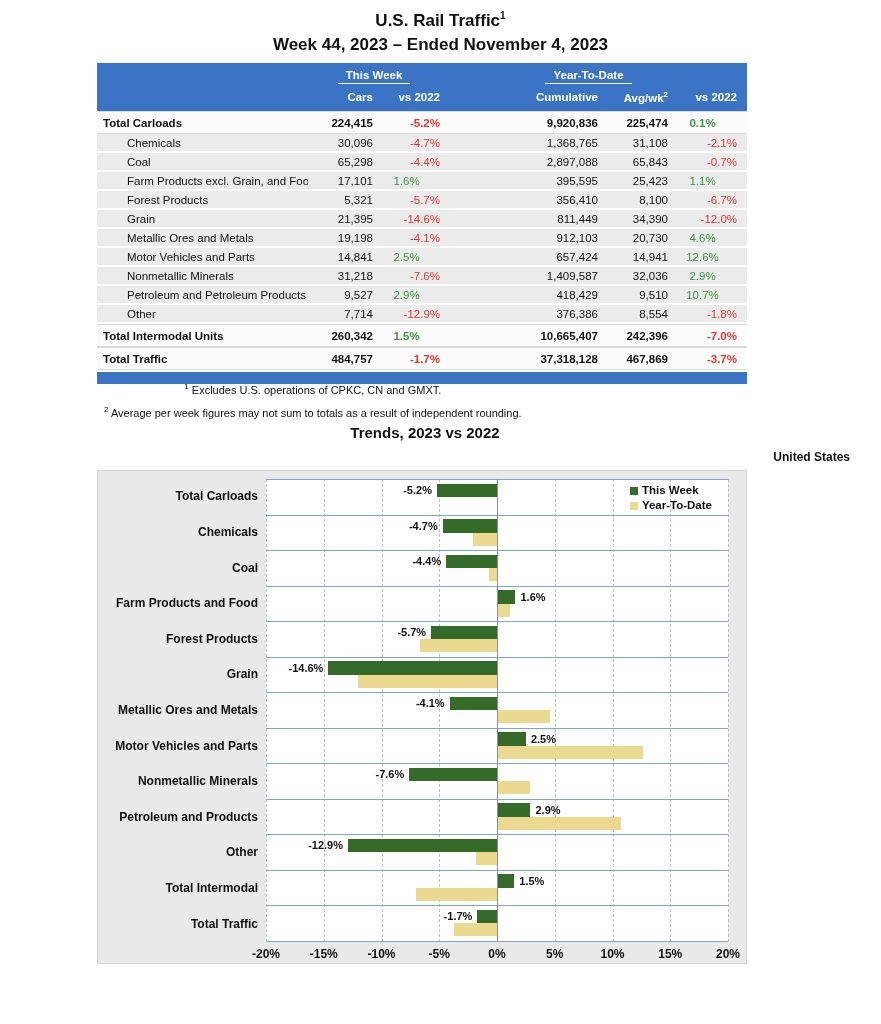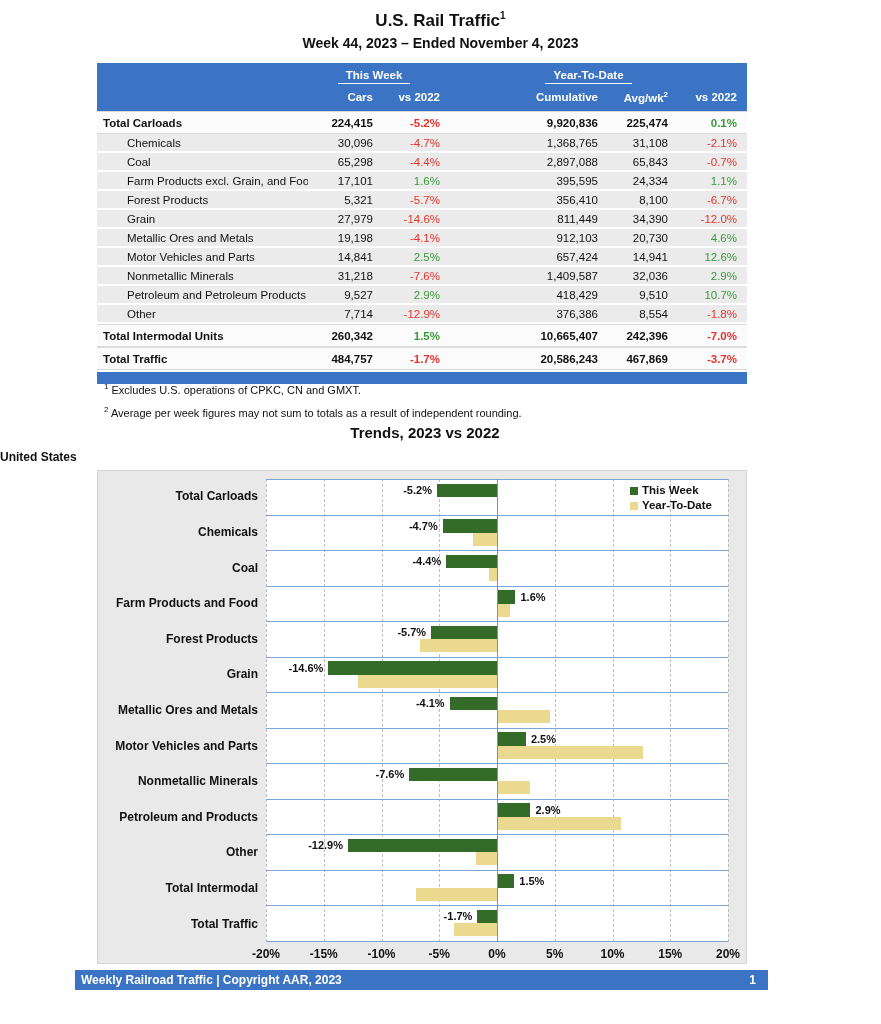--- a/index.html
+++ b/index.html
@@ -15,50 +15,50 @@
     --zero-gray:#8F8F8F;
   }
   *{margin:0;padding:0;box-sizing:border-box;}
   body{background:#fff;font-family:"Liberation Sans","DejaVu Sans",sans-serif;color:#111;}
   .page{position:relative;width:881px;height:1024px;background:#fff;overflow:hidden;}
 
   
   .title-block{position:absolute;top:10px;left:0;width:100%;text-align:center;}
   .main-title{font-size:17px;font-weight:bold;}
   .main-title sup{font-size:10px;}
-  .sub-title{font-size:14px;font-weight:bold;margin-top:4px;}
+  .sub-title{font-size:17px;font-weight:bold;margin-top:4px;}
 
   
   .rail-table{position:absolute;left:97px;top:63px;width:650px;font-size:11.5px;}
   .thead{background:var(--header-blue);color:#fff;font-weight:bold;padding:3px 10px 4px 0;}
   .grid-row{display:grid;grid-template-columns:211px 65px 67px 158px 70px 69px;align-items:center;}
   .group-row{height:20px;}
   .group-cell{grid-column:2 / span 2;text-align:center;}
   .group-cell-ytd{grid-column:4 / span 3;text-align:center;}
   .group-inner{display:inline-block;padding:0 8px 2px 8px;border-bottom:1.5px solid #fff;}
   .col-row{height:21px;}
   .thead .tcell{text-align:right;}
   .thead sup{font-size:8px;}
   .tbody .trow{background:var(--row-gray);border-bottom:2px solid #fff;height:19px;padding-right:10px;}
   .tbody .trow.total{background:#fbfbfb;height:23px;font-weight:bold;border-top:1px solid #d9d9d9;border-bottom:1px solid #d9d9d9;}
   .tcell{white-space:nowrap;}
   .tcell.label{padding-left:30px;text-align:left;overflow:hidden;}
   .trow.total .tcell.label{padding-left:6px;}
   .tcell.num,.tcell.pct{text-align:right;}
   .tcell.pct.neg{color:var(--negative-red);}
-  .tcell.pct.pos{color:var(--positive-green);}
+  .tcell.pct.pos{color:var(--positive-green);text-align:center;}
   .table-bottom-bar{height:12px;background:var(--header-blue);margin-top:2px;}
 
   
-  .footnotes{position:absolute;left:104px;top:377px;font-size:11px;line-height:20px;}
+  .footnotes{position:absolute;left:104px;top:377px;font-size:11px;line-height:20px;text-align:center;}
   .footnotes sup{font-size:8px;}
 
   
   .chart-title{position:absolute;top:424px;left:0;width:850px;text-align:center;font-size:15px;font-weight:bold;}
-  .chart-subtitle{position:absolute;top:450px;left:0;width:850px;text-align:left;font-size:12px;font-weight:bold;}
+  .chart-subtitle{position:absolute;top:450px;left:0;width:850px;text-align:right;font-size:12px;font-weight:bold;}
 
   
   .chart{position:absolute;left:97px;top:470px;width:650px;height:494px;background:var(--chart-bg);border:1px solid #d5d5d5;}
   .gutter{position:absolute;left:0;top:8px;width:160px;height:463px;display:flex;flex-direction:column;}
   .gutter .cat-label{flex:1;display:flex;align-items:center;justify-content:flex-end;font-size:12px;font-weight:bold;text-align:right;line-height:13px;}
   .plot-area{position:absolute;left:168px;top:8px;width:462px;height:463px;background:#fff;}
   .gridline{position:absolute;top:0;bottom:0;width:0;border-left:1px dashed var(--grid-gray);z-index:1;}
   .zeroline{position:absolute;top:0;bottom:0;width:0;border-left:1.5px solid var(--zero-gray);z-index:3;}
   .bands{position:absolute;inset:0;display:flex;flex-direction:column;z-index:2;}
   .band{position:relative;flex:1;border-top:1.5px solid var(--separator-blue);}
@@ -124,34 +124,34 @@
           <div class="tcell pct neg">-4.4%</div>
           <div class="tcell num">2,897,088</div>
           <div class="tcell num">65,843</div>
           <div class="tcell pct neg">-0.7%</div>
         </div>
         <div class="grid-row trow">
           <div class="tcell label">Farm Products excl. Grain, and Food</div>
           <div class="tcell num">17,101</div>
           <div class="tcell pct pos">1.6%</div>
           <div class="tcell num">395,595</div>
-          <div class="tcell num">24,334</div>
+          <div class="tcell num">25,423</div>
           <div class="tcell pct pos">1.1%</div>
         </div>
         <div class="grid-row trow">
           <div class="tcell label">Forest Products</div>
           <div class="tcell num">5,321</div>
           <div class="tcell pct neg">-5.7%</div>
           <div class="tcell num">356,410</div>
           <div class="tcell num">8,100</div>
           <div class="tcell pct neg">-6.7%</div>
         </div>
         <div class="grid-row trow">
           <div class="tcell label">Grain</div>
-          <div class="tcell num">27,979</div>
+          <div class="tcell num">21,395</div>
           <div class="tcell pct neg">-14.6%</div>
           <div class="tcell num">811,449</div>
           <div class="tcell num">34,390</div>
           <div class="tcell pct neg">-12.0%</div>
         </div>
         <div class="grid-row trow">
           <div class="tcell label">Metallic Ores and Metals</div>
           <div class="tcell num">19,198</div>
           <div class="tcell pct neg">-4.1%</div>
           <div class="tcell num">912,103</div>
@@ -195,21 +195,21 @@
           <div class="tcell num">260,342</div>
           <div class="tcell pct pos">1.5%</div>
           <div class="tcell num">10,665,407</div>
           <div class="tcell num">242,396</div>
           <div class="tcell pct neg">-7.0%</div>
         </div>
         <div class="grid-row trow total">
           <div class="tcell label">Total Traffic</div>
           <div class="tcell num">484,757</div>
           <div class="tcell pct neg">-1.7%</div>
-          <div class="tcell num">20,586,243</div>
+          <div class="tcell num">37,318,128</div>
           <div class="tcell num">467,869</div>
           <div class="tcell pct neg">-3.7%</div>
         </div>
       </div>
     <div class="table-bottom-bar"></div>
   </div>
 
   <div class="footnotes">
     <div><sup>1</sup><span> Excludes U.S. operations of CPKC, CN and GMXT.</span></div>
     <div><sup>2</sup><span> Average per week figures may not sum to totals as a result of independent rounding.</span></div>
@@ -328,18 +328,14 @@
         <span class="axis-tick" style="left: 25%;">-10%</span>
         <span class="axis-tick" style="left: 37.5%;">-5%</span>
         <span class="axis-tick" style="left: 50%;">0%</span>
         <span class="axis-tick" style="left: 62.5%;">5%</span>
         <span class="axis-tick" style="left: 75%;">10%</span>
         <span class="axis-tick" style="left: 87.5%;">15%</span>
         <span class="axis-tick" style="left: 100%;">20%</span>
       </div>
   </div>
 
-  <div class="footer-bar">
-    <span>Weekly Railroad Traffic | Copyright AAR, 2023</span>
-    <span>1</span>
-  </div>
 
 </div>
 
 </body></html>

